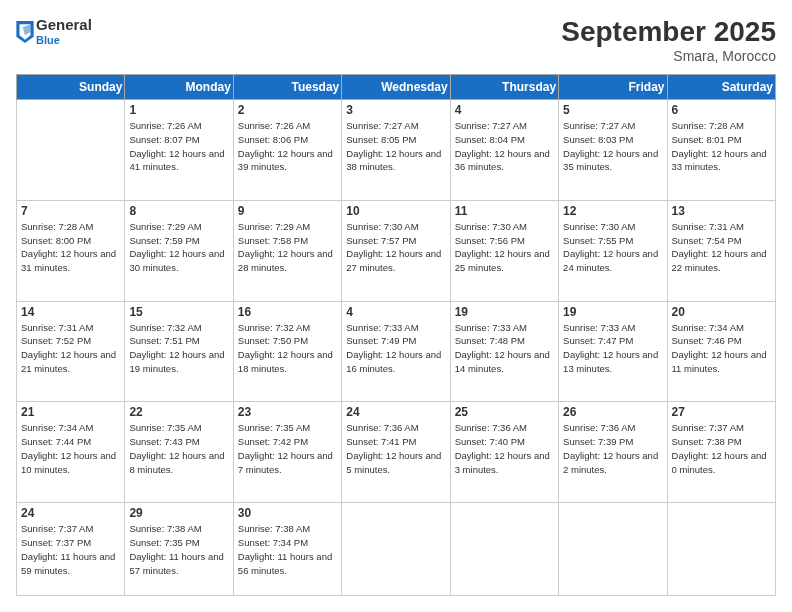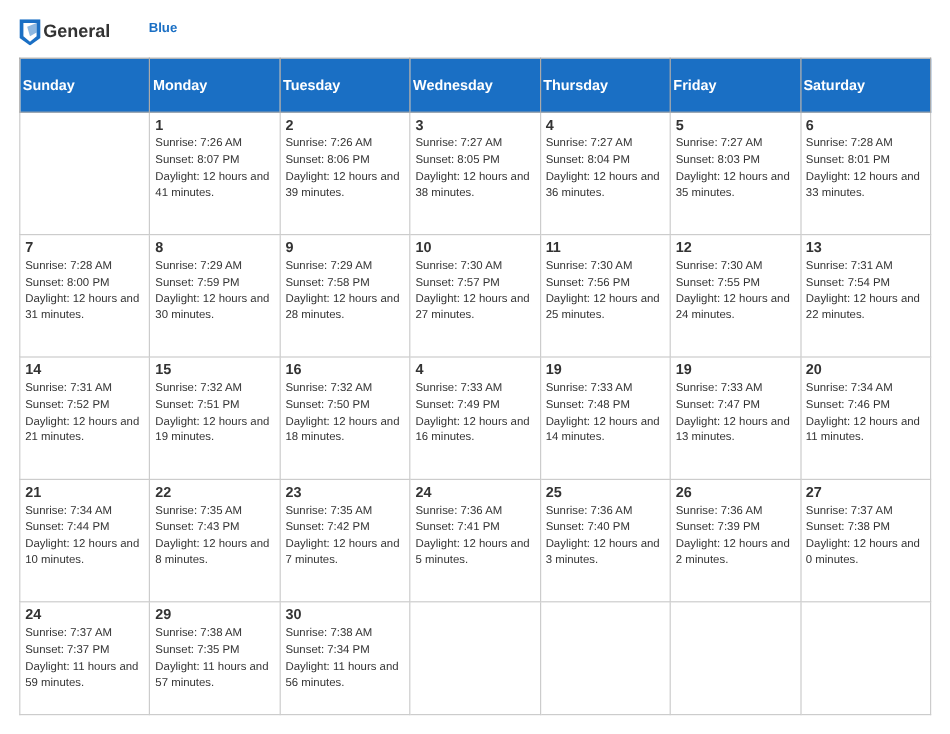--- a/index.html
+++ b/index.html
@@ -23,23 +23,22 @@
       justify-content: space-between;
       align-items: flex-start;
       margin-bottom: 10px;
     }
     .logo {
       display: flex;
       align-items: center;
     }
     .logo-text {
       display: flex;
-      flex-direction: row;
+      flex-direction: column;
       line-height: 1.2;
-      gap: 32px;
     }
     .logo-general {
       font-size: 15px;
       font-weight: bold;
       color: #333;
     }
     .logo-blue {
       font-size: 11px;
       font-weight: bold;
       color: #1a6fc4;
@@ -65,22 +64,22 @@
     .calendar {
       flex: 1;
       border: 1px solid #ccc;
       border-collapse: collapse;
       width: 100%;
       table-layout: fixed;
     }
     .calendar th {
       background: #1a6fc4;
       color: #fff;
-      text-align: left;
-      padding: 15px 2px;
+      text-align: right;
+      padding: 5px 2px;
       font-size: 12px;
       border: 1px solid #aaa;
       font-weight: bold;
     }
     .calendar td {
       border: 1px solid #ccc;
       vertical-align: top;
       padding: 3px 4px;
       height: 85px;
       background: #fff;
@@ -112,20 +111,24 @@
     <div class="logo">
       <svg class="logo-icon" width="22" height="28" viewBox="0 0 22 28">
         <polygon points="0,0 22,0 22,20 11,28 0,20" fill="#1a6fc4"></polygon>
         <polygon points="4,4 18,4 18,18 11,24 4,18" fill="#fff"></polygon>
         <polygon points="8,8 18,4 18,14 11,18" fill="#1a6fc4" opacity="0.5"></polygon>
       </svg>
       <div class="logo-text">
         <span class="logo-general">General</span>
         <span class="logo-blue">Blue</span>
       </div>
+    </div>
+    <div class="title-block">
+      <div class="month-title">September 2025</div>
+      <div class="subtitle">Smara, Morocco</div>
     </div>
   </div>
 
   <table class="calendar">
     <thead>
       <tr>
         <th>Sunday</th>
         <th>Monday</th>
         <th>Tuesday</th>
         <th>Wednesday</th>

